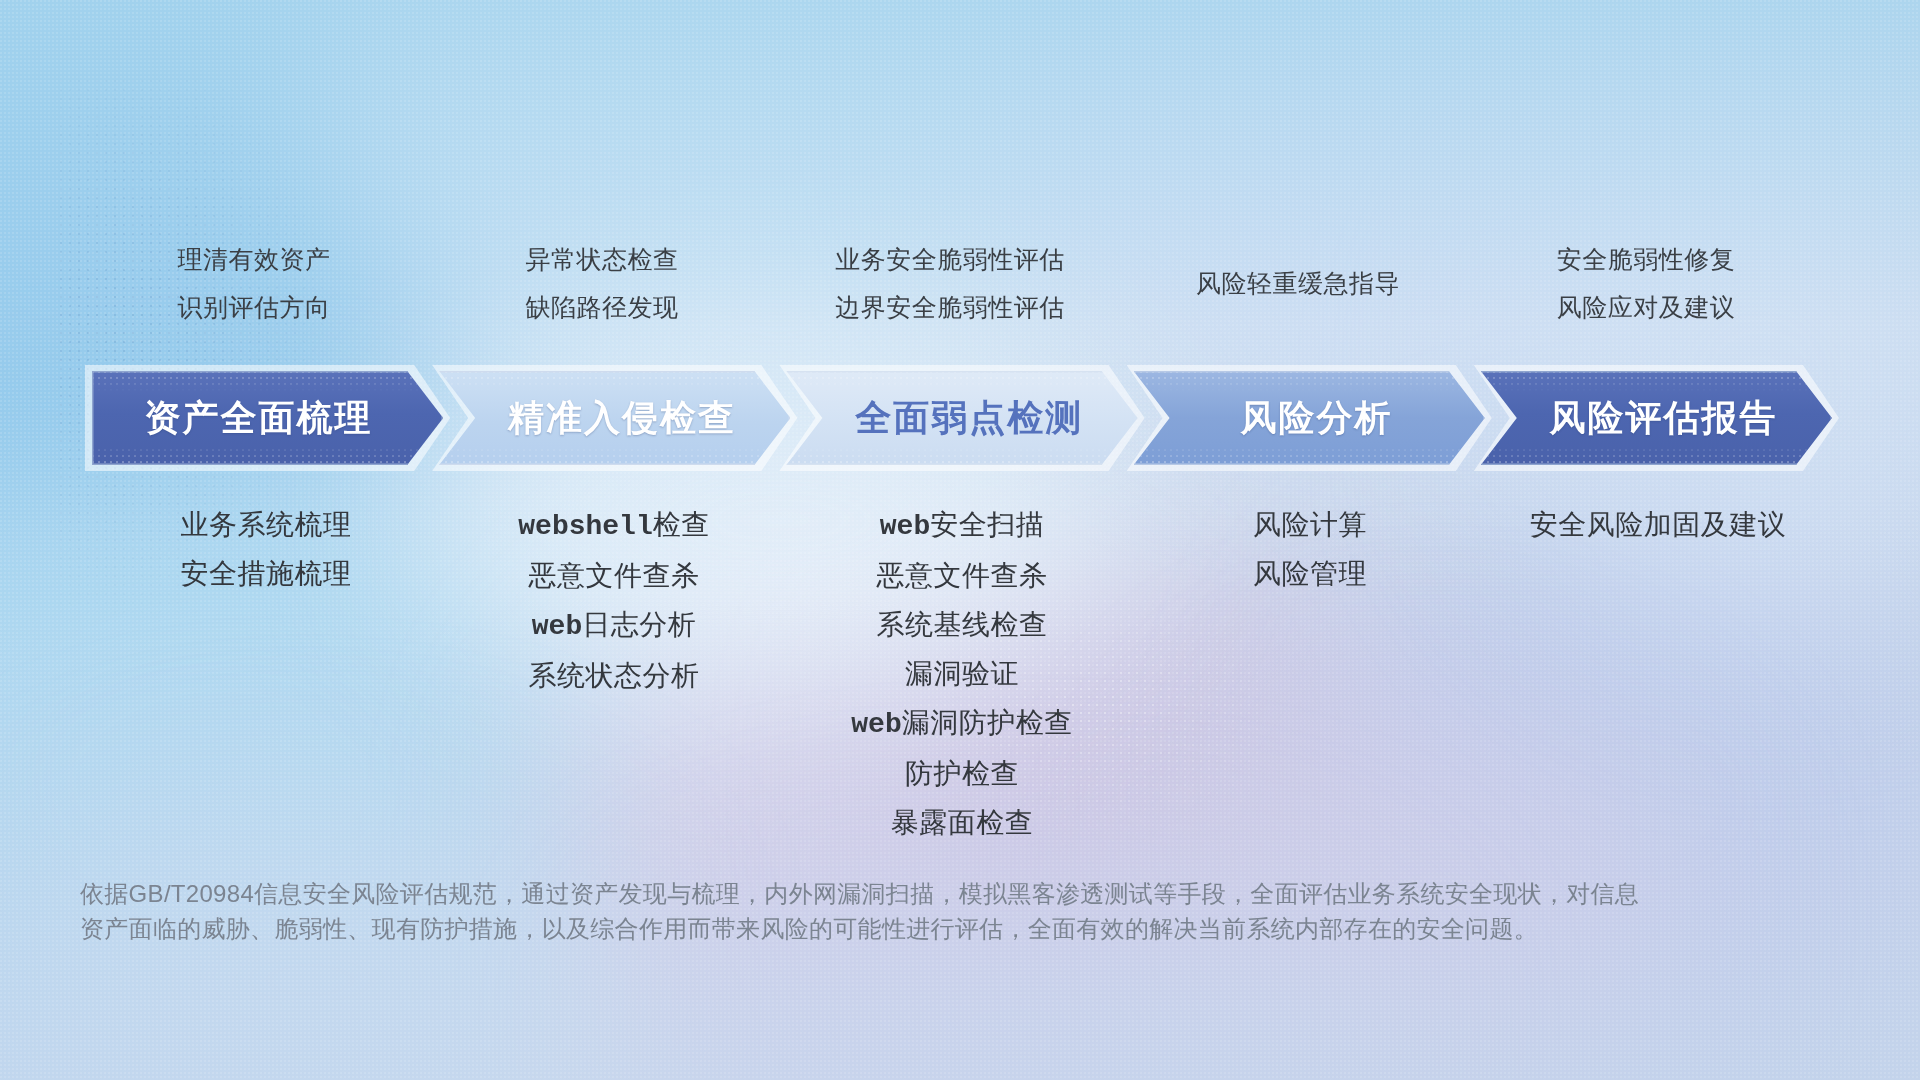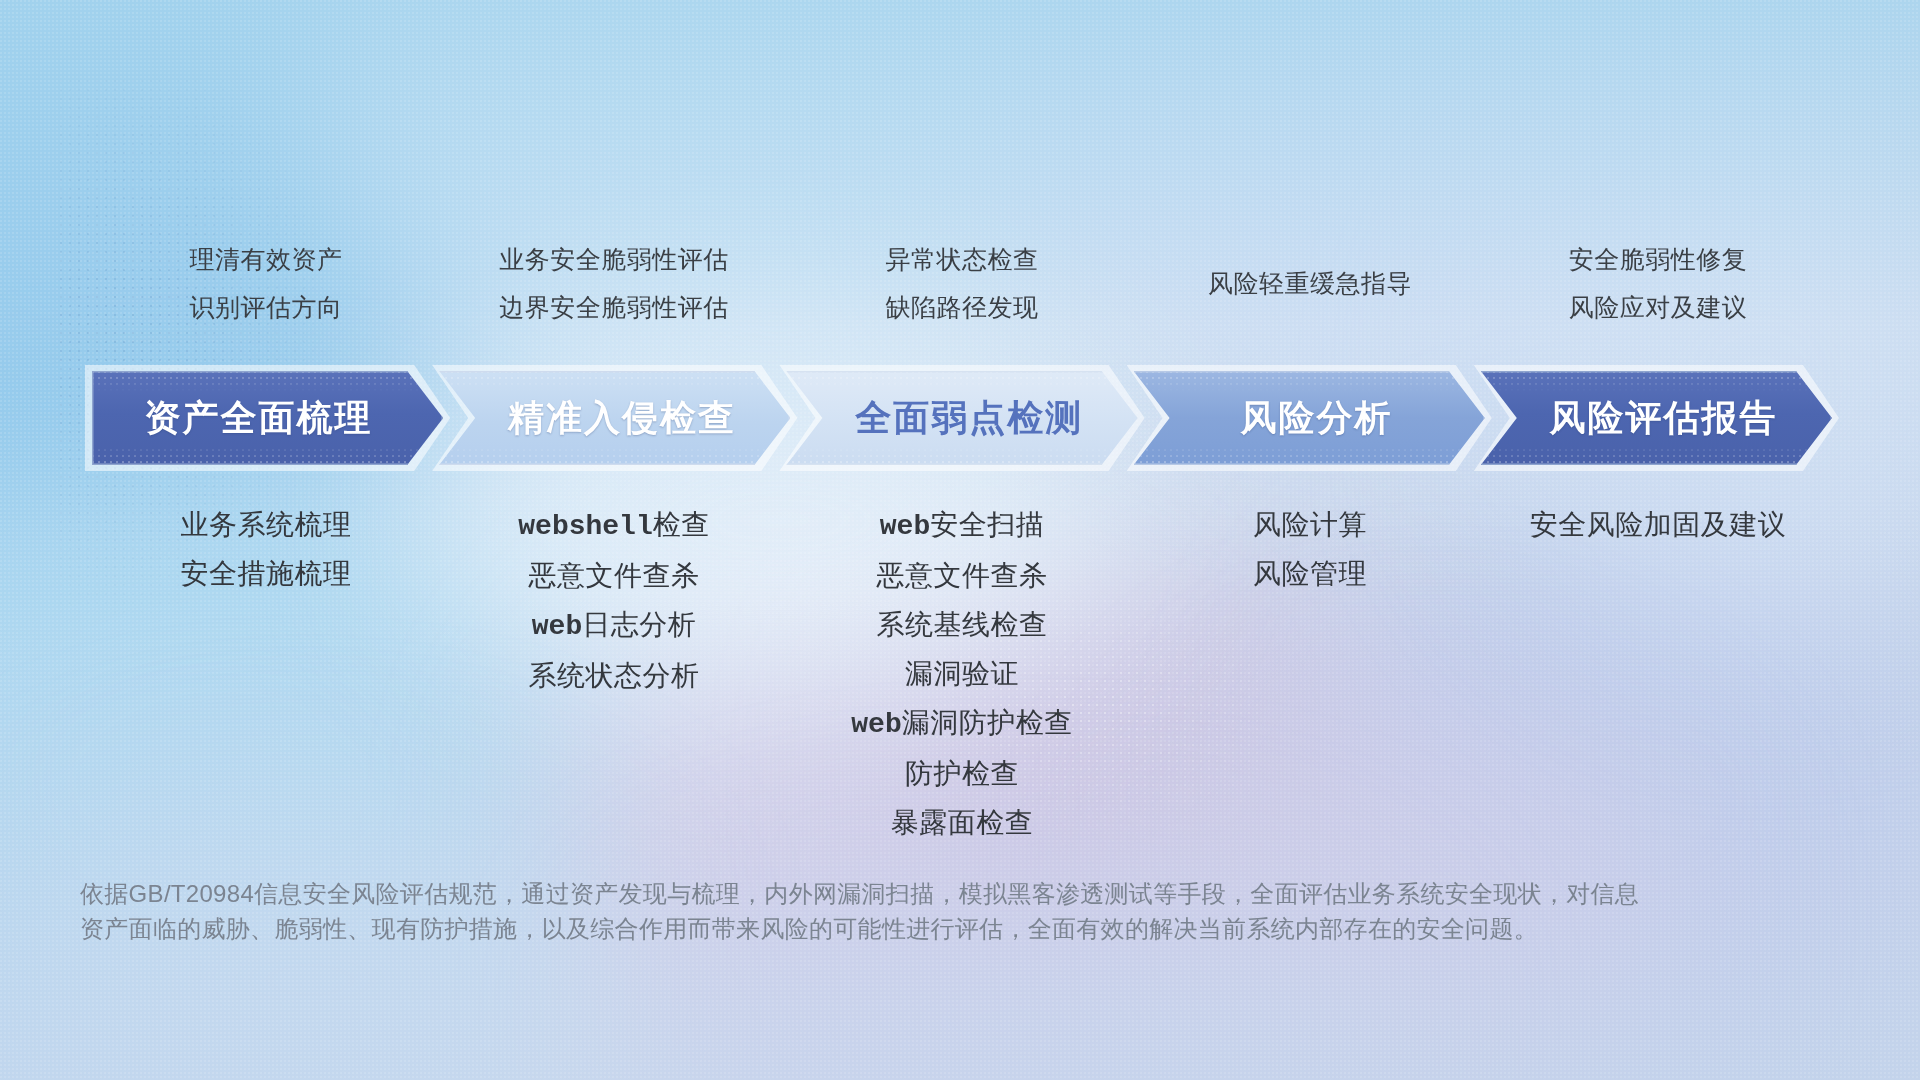--- a/index.html
+++ b/index.html
@@ -52,21 +52,21 @@
     background-size:8px 8px;
     -webkit-mask-image:radial-gradient(ellipse at 60% 40%, #000 5%, transparent 68%);
     mask-image:radial-gradient(ellipse at 60% 40%, #000 5%, transparent 68%);
   }
 
   
   #content{position:absolute;inset:0;}
 
   
   #top-row{
-    position:absolute;left:92px;top:222px;width:1740px;height:122px;
+    position:absolute;left:80px;top:222px;width:1740px;height:122px;
     display:flex;
     text-align:right;
   }
   .topcol{flex:1;display:flex;flex-direction:column;justify-content:center;align-items:center;}
   .topline{
     font-size:25px;color:#3a3f45;line-height:48px;letter-spacing:.5px;white-space:nowrap;
   }
 
   
   #banner{position:absolute;left:92px;top:371px;width:1740px;height:94px;}
@@ -129,26 +129,26 @@
 </div>
 
 <div id="content">
 
   <div id="top-row">
       <div class="topcol">
         <div class="topline">理清有效资产</div>
         <div class="topline">识别评估方向</div>
       </div>
       <div class="topcol">
+        <div class="topline">异常状态检查</div>
+        <div class="topline">缺陷路径发现</div>
+      </div>
+      <div class="topcol">
         <div class="topline">业务安全脆弱性评估</div>
         <div class="topline">边界安全脆弱性评估</div>
-      </div>
-      <div class="topcol">
-        <div class="topline">异常状态检查</div>
-        <div class="topline">缺陷路径发现</div>
       </div>
       <div class="topcol">
         <div class="topline">风险轻重缓急指导</div>
       </div>
       <div class="topcol">
         <div class="topline">安全脆弱性修复</div>
         <div class="topline">风险应对及建议</div>
       </div>
     </div>
 

